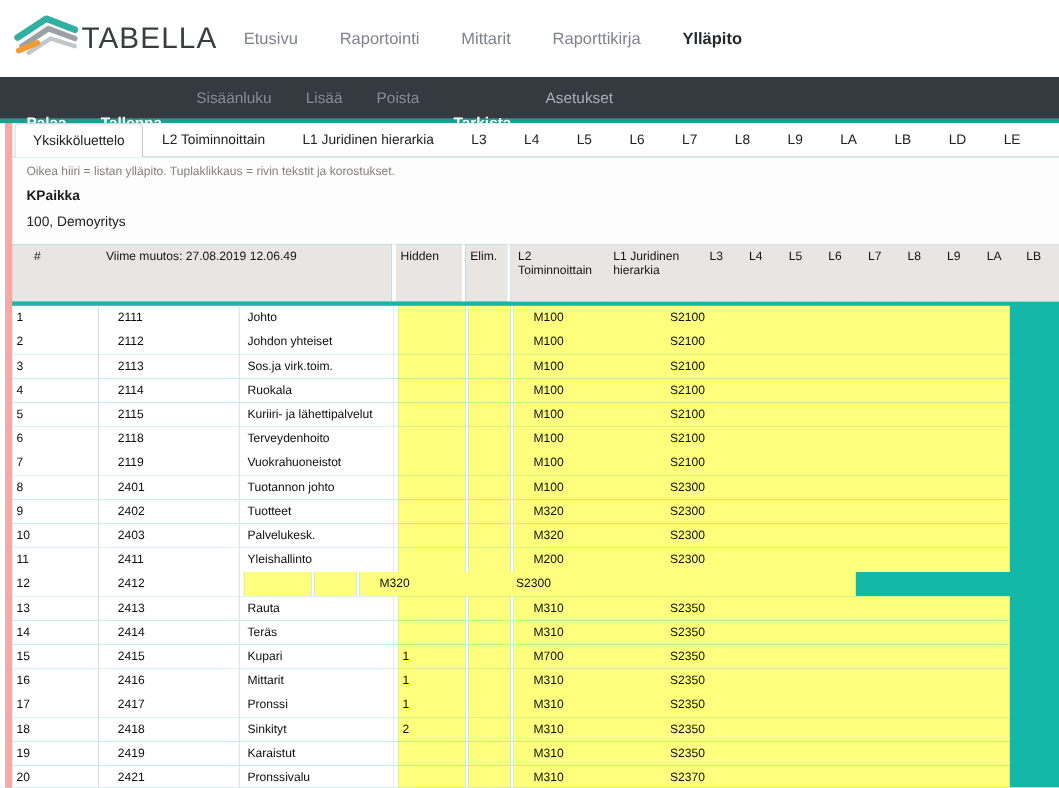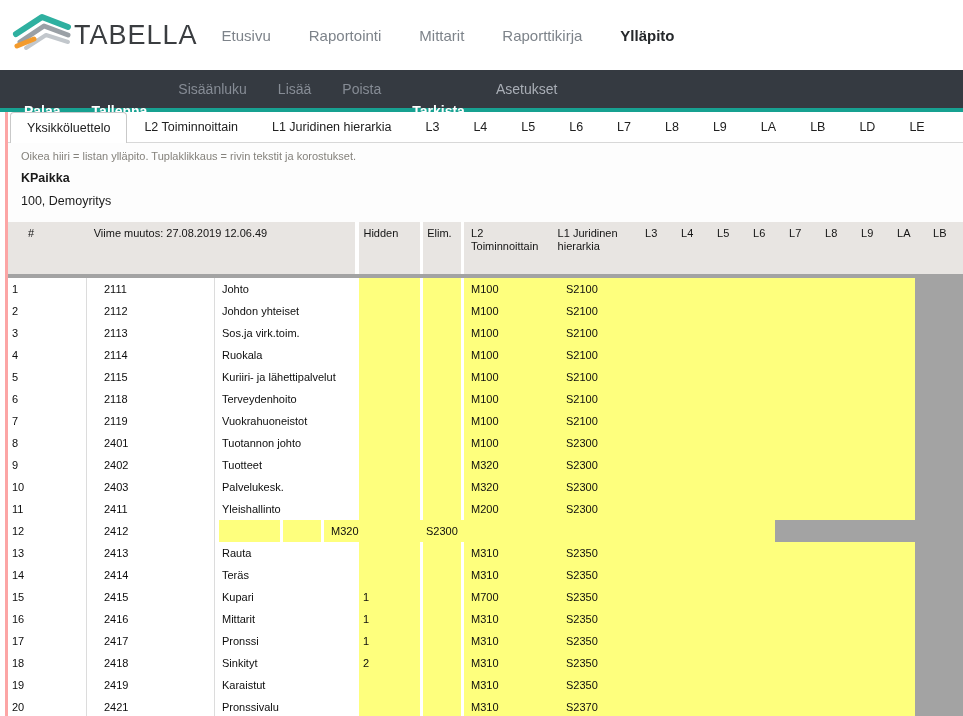--- a/index.html
+++ b/index.html
@@ -20,21 +20,21 @@
   .toolbar { height:38px; background:var(--toolbar-bg,#353a41); display:flex; align-items:center;
              padding-left:24px; gap:31px; }
   .tb-item { font-size:14px; cursor:pointer; }
   .tb-item.primary { color:#ffffff; font-weight:700;margin-top:43px; }
   .tb-item.disabled { color:#868c95; font-weight:400; cursor:default; }
   .tb-item.secondary { color:#a9aeb6; font-weight:400; }
   .tealline { height:4px; background:var(--accent,#17a191); }
 
   
   .panel { position:relative; margin-left:5px; width:958px; height:604px;
-           border-left:3px solid #fca5a5; background:#a3a3a3; }
+           border-left:6px solid #fca5a5; background:#14b8a6; }
 
   
   .tabstrip { height:31px; border-bottom:1px solid #d8d8d8; display:flex; align-items:stretch;
               padding-left:2px; background:#fff; }
   .tab { font-size:12.5px; color:#212121; padding:8px 17px 6px 17px; cursor:pointer; white-space:nowrap; }
   .tab.active { border:1px solid #c9c9c9; border-bottom:none; border-radius:4px 4px 0 0;
                 background:#fff; margin-bottom:-1px; padding:8px 16px 7px 16px; }
 
   
   .infoband { height:79px; padding:7px 0 0 13px; background:#fdfdfd; }
@@ -58,23 +58,23 @@
 
   .tbody { }
   .tr { display:flex; height:22px; font-size:11px; color:#0d0d0d; line-height:22px; cursor:pointer; }
   .td { white-space:nowrap; overflow:hidden; }
   .td-num  { width:79px; border-right:1px solid #dcdcdc; padding-left:4px; background:#fff; }
   .td-code { width:128px; border-right:1px solid #dcdcdc; padding-left:17px; background:#fff; }
   .td-name { width:140px; padding-left:7px; background:#fff; }
   .yellow  { background:var(--row-yellow,#feff7d); }
   .td-hidden{ width:61px; padding-left:4px; }
   .td-elim { width:38px; padding-left:4px; }
-  .td-rest { width:451px; display:flex; }
+  .td-rest { width:451px; display:flex;padding-left:11px; }
   .td-l2   { width:95px; padding-left:7px; }
-  .td-l1   { width:97px; padding-left:7px; }
+  .td-l1   { width:97px; padding-left:7px;text-align:center; }
 </style>
 </head>
 <body>
 
 <div class="screen">
 
   <header class="topnav">
     <div class="logo">
       <svg viewBox="0 0 62 46">
         <path d="M6 22 L32 5 L58 15" fill="none" stroke="#2fb0a0" stroke-width="6" stroke-linecap="round" stroke-linejoin="round"></path>

